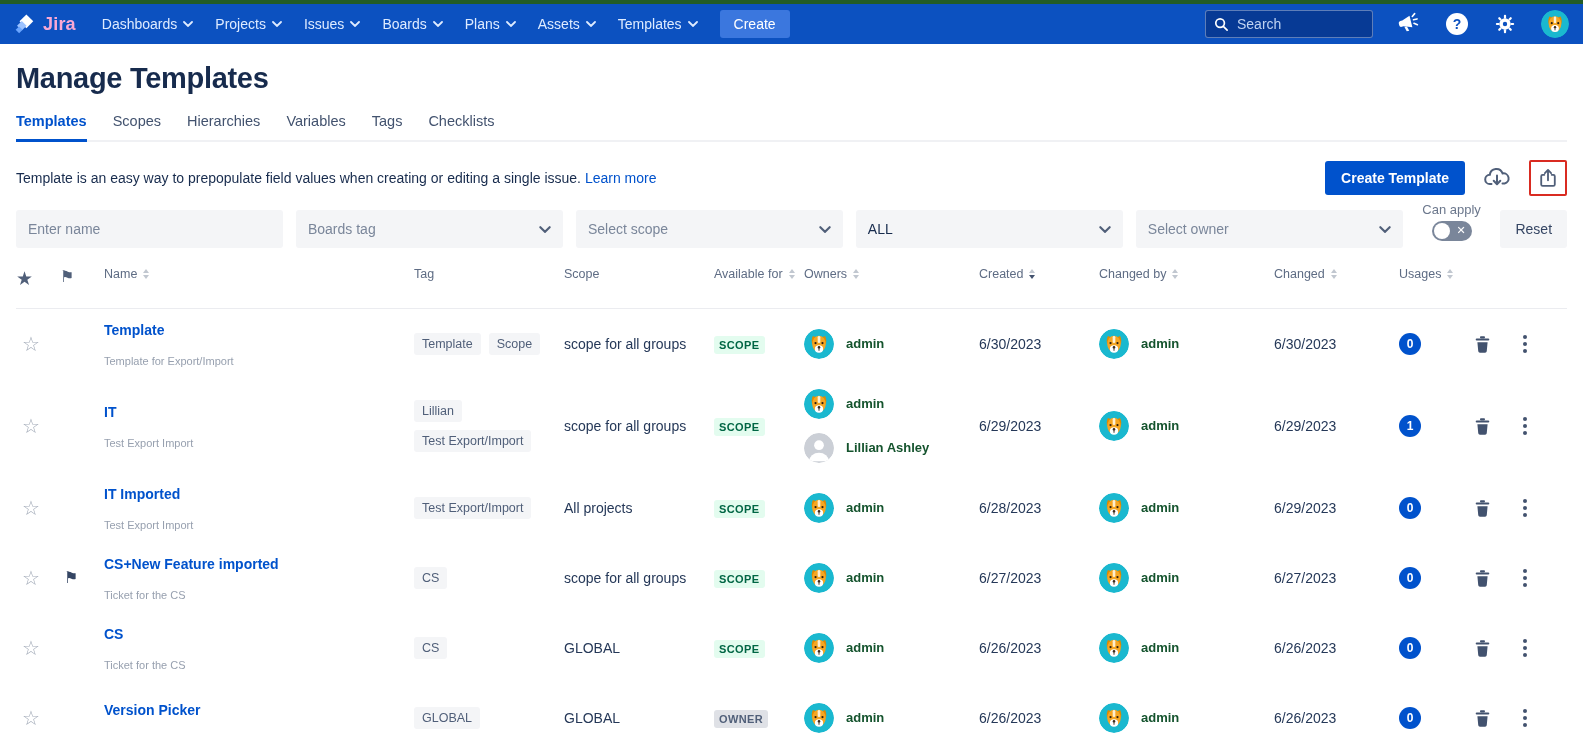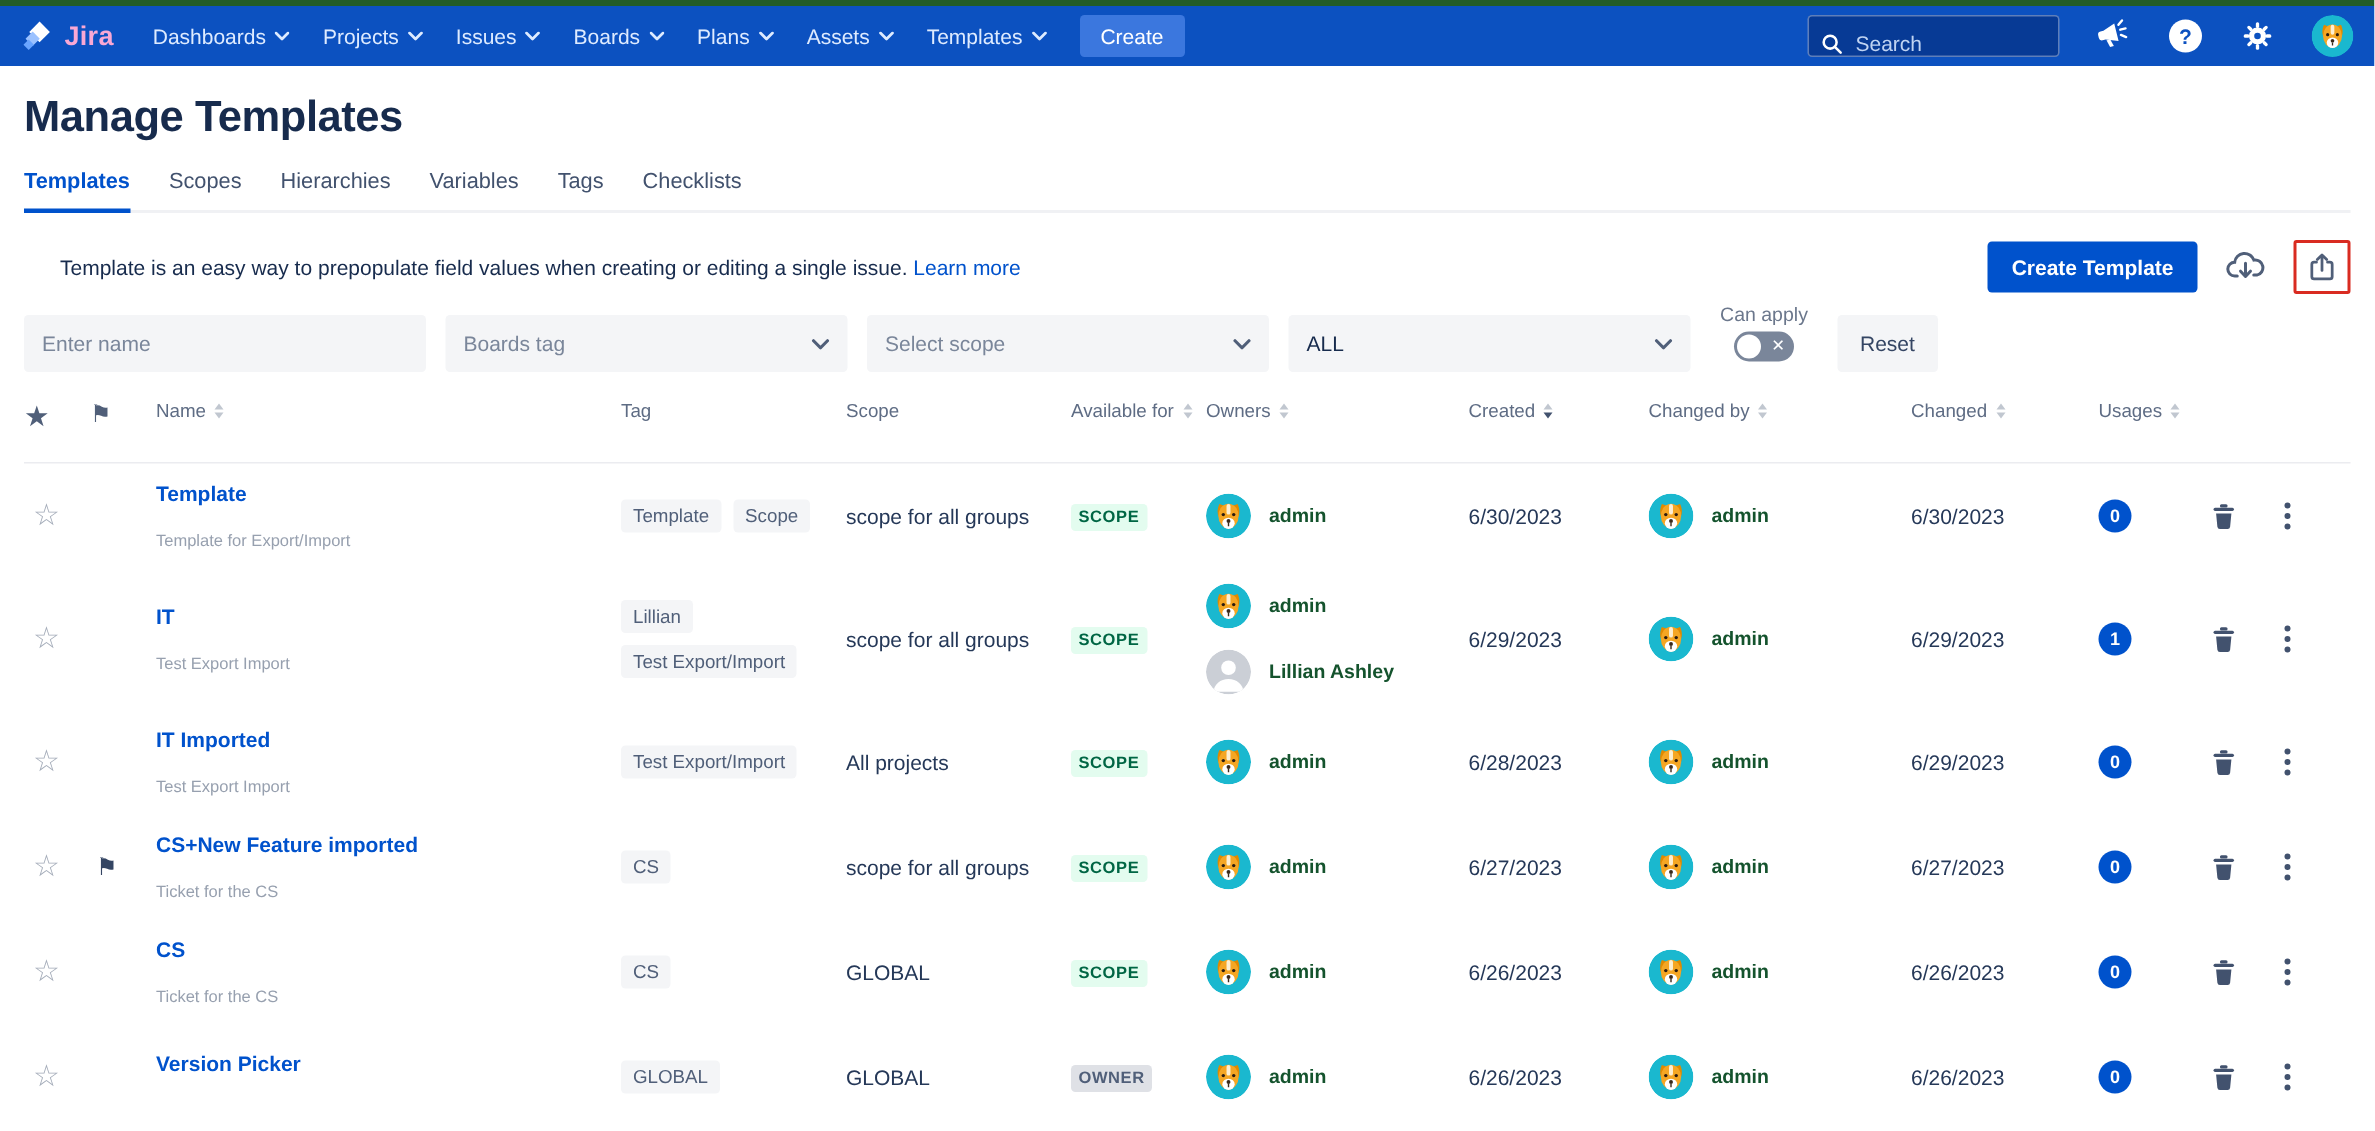--- a/index.html
+++ b/index.html
@@ -10,41 +10,41 @@
   .top-strip { height:4px; background:#235c26; }
   .navbar { height:40px; background:#0C51C0; display:flex; align-items:center; padding:0 14px; }
   .logo { display:flex; align-items:center; gap:7px; margin-right:26px; }
   .logo-text { color:#f9a8d4; font-size:18px; font-weight:600; letter-spacing:.2px; }
   .nav-item { display:flex; align-items:center; gap:6px; color:#DEEBFF; font-size:14px;
     margin-right:22px; cursor:pointer; white-space:nowrap; }
   .nav-item svg { color:#DEEBFF; }
   .create-btn { background:#3B77DE; color:#fff; border:none; border-radius:3px;
     font-size:14px; font-weight:500; padding:6px 14px; cursor:pointer; font-family:inherit; }
   .nav-right { margin-left:auto; display:flex; align-items:center; gap:24px; }
-  .search-box { display:flex; align-items:flex-end; gap:8px; width:168px; height:28px;
+  .search-box { display:flex; align-items:center; gap:8px; width:168px; height:28px;
     background:rgba(0,18,70,.35); border:1px solid rgba(255,255,255,.35); border-radius:3px; padding:0 8px; }
   .search-box input { background:transparent; border:none; outline:none; color:#fff;
     font-size:14px; width:120px; font-family:inherit; }
   .search-box input::placeholder { color:#BFD3F2; }
   .nav-icon { width:24px; height:24px; display:flex; align-items:center; justify-content:center; cursor:pointer; }
   .help-circle { width:22px; height:22px; border-radius:50%; background:#fff; color:#0C51C0;
     font-weight:700; font-size:14px; display:flex; align-items:center; justify-content:center; }
   .nav-avatar { width:28px; height:28px; border-radius:50%; overflow:hidden; cursor:pointer; }
   .nav-avatar svg, .avatar svg { display:block; width:100%; height:100%; }
 
   
   .main { padding:0 16px; }
   .page-title { font-size:29px; font-weight:600; margin-top:18px; letter-spacing:-.3px; }
 
   .tabs { display:flex; gap:26px; margin-top:18px; border-bottom:2px solid #F0F1F4; }
   .tab { font-size:14.5px; color:#42526E; padding-bottom:10px; cursor:pointer;
     border-bottom:3px solid transparent; margin-bottom:-2px; }
   .tab.active { color:#0052CC; font-weight:700; border-bottom-color:#0052CC; }
 
-  .intro-row { display:flex; align-items:center; justify-content:space-between; margin-top:18px;margin-left:24px; }
+  .intro-row { display:flex; align-items:center; justify-content:space-between; margin-top:18px; }
   .intro-text { font-size:14px; color:#172B4D; }
   .intro-text a { color:#0052CC; text-decoration:none; }
   .intro-actions { display:flex; align-items:center; gap:16px;justify-content:space-between; }
   .create-template-btn { background:#0052CC; color:#fff; border:none; border-radius:3px;
     font-size:14px; font-weight:700; padding:9px 16px; cursor:pointer; font-family:inherit; }
   .icon-btn { background:none; border:none; cursor:pointer; display:flex; align-items:center; padding:2px; }
   .icon-btn.red-highlight { border:2px solid #D92B21; border-radius:2px; padding:4px 6px; }
 
   .filters { display:flex; align-items:center; gap:13px; margin-top:14px; }
   .f-input, .f-select { background:#F4F5F7; border-radius:3px; height:38px; width:268px;
@@ -260,20 +260,26 @@
       <svg width="12" height="7" viewBox="0 0 10 6">
           <path d="M1 1l4 4 4-4" stroke="currentColor" stroke-width="1.8" fill="none" stroke-linecap="round"></path>
         </svg>
     </div>
     <div class="f-select">
       <span class="filled">ALL</span>
       <svg width="12" height="7" viewBox="0 0 10 6">
           <path d="M1 1l4 4 4-4" stroke="currentColor" stroke-width="1.8" fill="none" stroke-linecap="round"></path>
         </svg>
     </div>
+    <div class="f-select">
+      <span>Select owner</span>
+      <svg width="12" height="7" viewBox="0 0 10 6">
+          <path d="M1 1l4 4 4-4" stroke="currentColor" stroke-width="1.8" fill="none" stroke-linecap="round"></path>
+        </svg>
+    </div>
     <div class="can-apply">
       <span class="can-apply-label">Can apply</span>
       <div class="toggle">
         <span class="knob"></span>
         <span class="x-mark">✕</span>
       </div>
     </div>
     <button class="reset-btn">Reset</button>
   </div>
 

